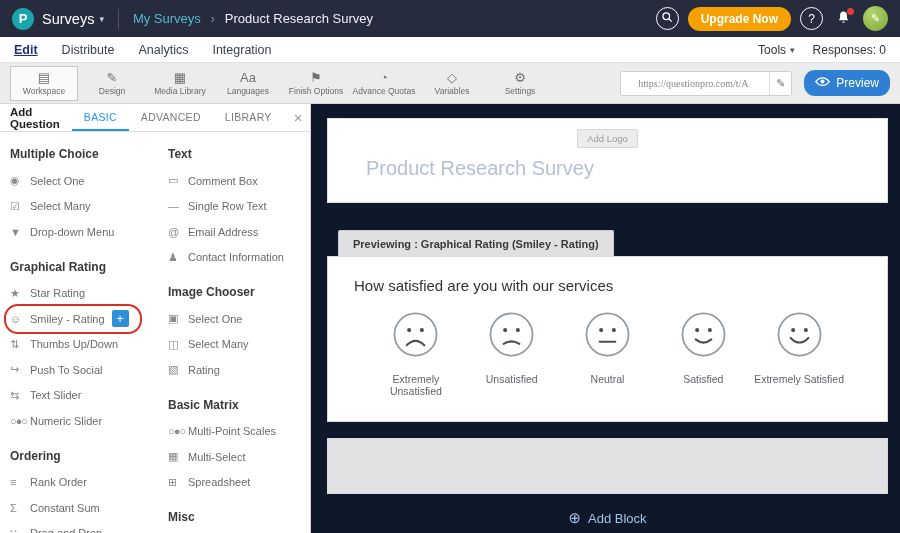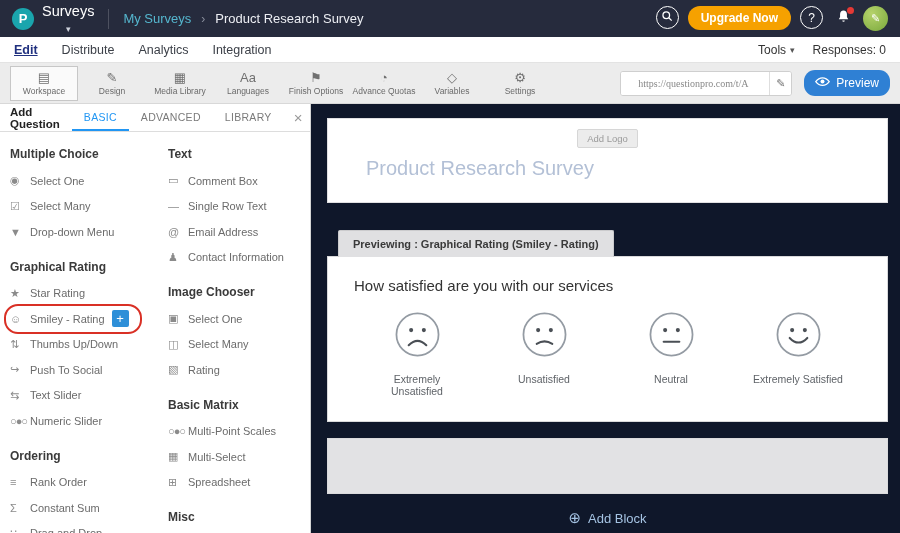--- a/index.html
+++ b/index.html
@@ -6,28 +6,28 @@
   html, body { width: 900px; height: 533px; overflow: hidden; background: #fff;
     font-family: "Liberation Sans", "DejaVu Sans", sans-serif; }
   button { font-family: inherit; border: none; background: none; cursor: pointer; }
   input { font-family: inherit; }
 
   
   .topbar { height: 37px; background: var(--topbar-bg, #262b3d); display: flex; align-items: center;
     padding: 0 12px; color: #fff; }
   .logo { width: 22px; height: 22px; border-radius: 50%; background: var(--teal, #1aa5ad); color: #fff;
     font-weight: bold; font-size: 13px; display: flex; align-items: center; justify-content: center; flex: none; }
-  .product { color: #fff; font-size: 14.5px; margin-left: 8px; display: flex; align-items: center; gap: 5px; flex-direction: column; }
+  .product { color: #fff; font-size: 14.5px; margin-left: 8px; display: flex; align-items: center; gap: 5px; }
   .caret { font-size: 9px; color: #cfd3dc; }
   .vdiv { width: 1px; height: 20px; background: rgba(255,255,255,.18); margin: 0 14px; }
   .breadcrumb { display: flex; align-items: center; gap: 10px; font-size: 13px; }
   .breadcrumb a { color: var(--breadcrumb-link, #55b7cf); cursor: pointer; text-decoration: none; }
   .breadcrumb .sep { color: #8a8f9c; font-size: 12px; }
   .breadcrumb .current { color: #eceef3; }
-  .topbar-right { margin-left: auto; display: flex; align-items: flex-start; gap: 9px; }
+  .topbar-right { margin-left: auto; display: flex; align-items: center; gap: 9px; }
   .circle-btn { width: 23px; height: 23px; border-radius: 50%; border: 1.4px solid #fff; color: #fff;
     display: flex; align-items: center; justify-content: center; font-size: 12px; flex: none; }
   .upgrade { background: var(--upgrade-bg, #f6a100); color: #fff; font-size: 12px; font-weight: bold;
     padding: 5px 13px; border-radius: 14px; }
   .bell { position: relative; width: 22px; height: 23px; display: flex; align-items: center; justify-content: center; }
   .badge-dot { position: absolute; top: 1px; right: 0; width: 7px; height: 7px; border-radius: 50%; background: #e53935; }
   .avatar { width: 25px; height: 25px; border-radius: 50%; color: #fff; font-size: 11px;
     background: radial-gradient(circle at 35% 30%, #b5d26b, #7aa93c);
     display: flex; align-items: center; justify-content: center; }
 
@@ -373,20 +373,31 @@
               <svg width="47" height="47" viewBox="0 0 48 48">
                   <circle cx="24" cy="24" r="21.5" fill="#fff" stroke="#949ba3" stroke-width="1.8"></circle>
                   <circle cx="17.5" cy="19.5" r="2.1" fill="#4a4f55"></circle>
                   <circle cx="30.5" cy="19.5" r="2.1" fill="#4a4f55"></circle>
                   <path d="M16 31.5 L32 31.5" fill="none" stroke="#4a4f55" stroke-width="2.1" stroke-linecap="round"></path>
                 </svg>
             </span>
             <figcaption>Neutral</figcaption>
           </figure>
 
+          <figure class="smiley">
+            <span>
+              <svg width="47" height="47" viewBox="0 0 48 48">
+                  <circle cx="24" cy="24" r="21.5" fill="#fff" stroke="#949ba3" stroke-width="1.8"></circle>
+                  <circle cx="17.5" cy="19.5" r="2.1" fill="#4a4f55"></circle>
+                  <circle cx="30.5" cy="19.5" r="2.1" fill="#4a4f55"></circle>
+                  <path d="M16 29 Q24 35.5 32 29" fill="none" stroke="#4a4f55" stroke-width="2.1" stroke-linecap="round"></path>
+                </svg>
+            </span>
+            <figcaption>Satisfied</figcaption>
+          </figure>
 
           <figure class="smiley">
             <span>
               <svg width="47" height="47" viewBox="0 0 48 48">
                   <circle cx="24" cy="24" r="21.5" fill="#fff" stroke="#949ba3" stroke-width="1.8"></circle>
                   <circle cx="17.5" cy="19.5" r="2.1" fill="#4a4f55"></circle>
                   <circle cx="30.5" cy="19.5" r="2.1" fill="#4a4f55"></circle>
                   <path d="M15 27.5 Q24 37 33 27.5" fill="none" stroke="#4a4f55" stroke-width="2.1" stroke-linecap="round"></path>
                 </svg>
             </span>

